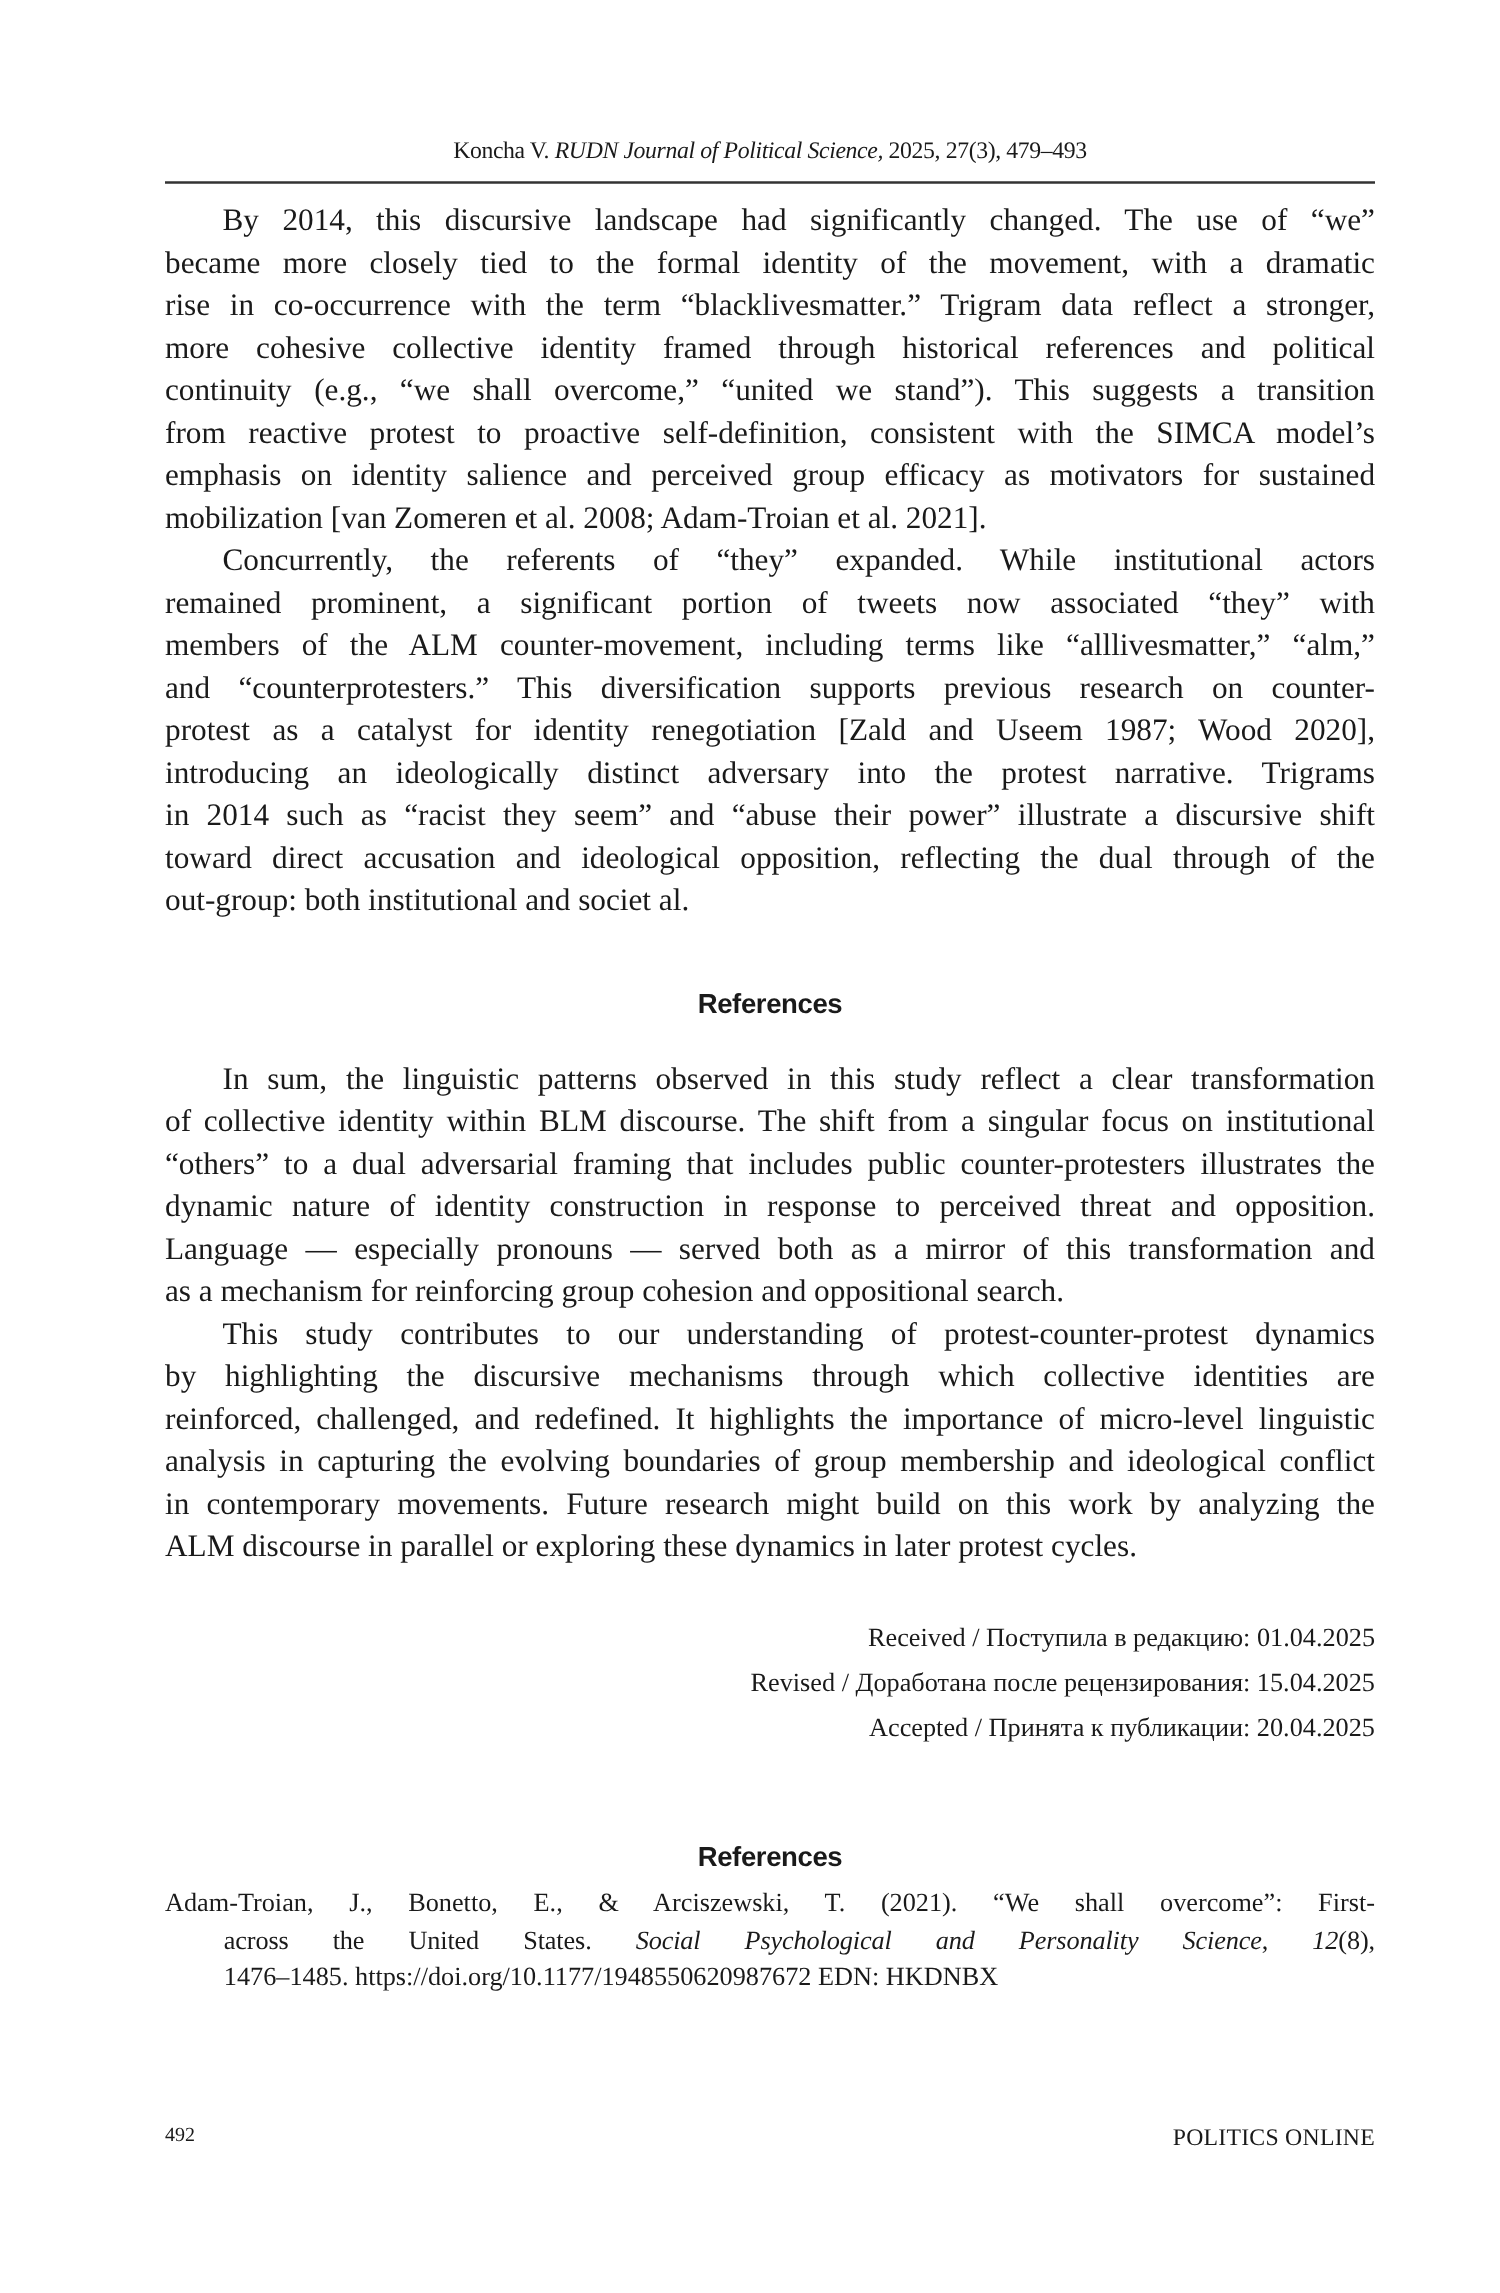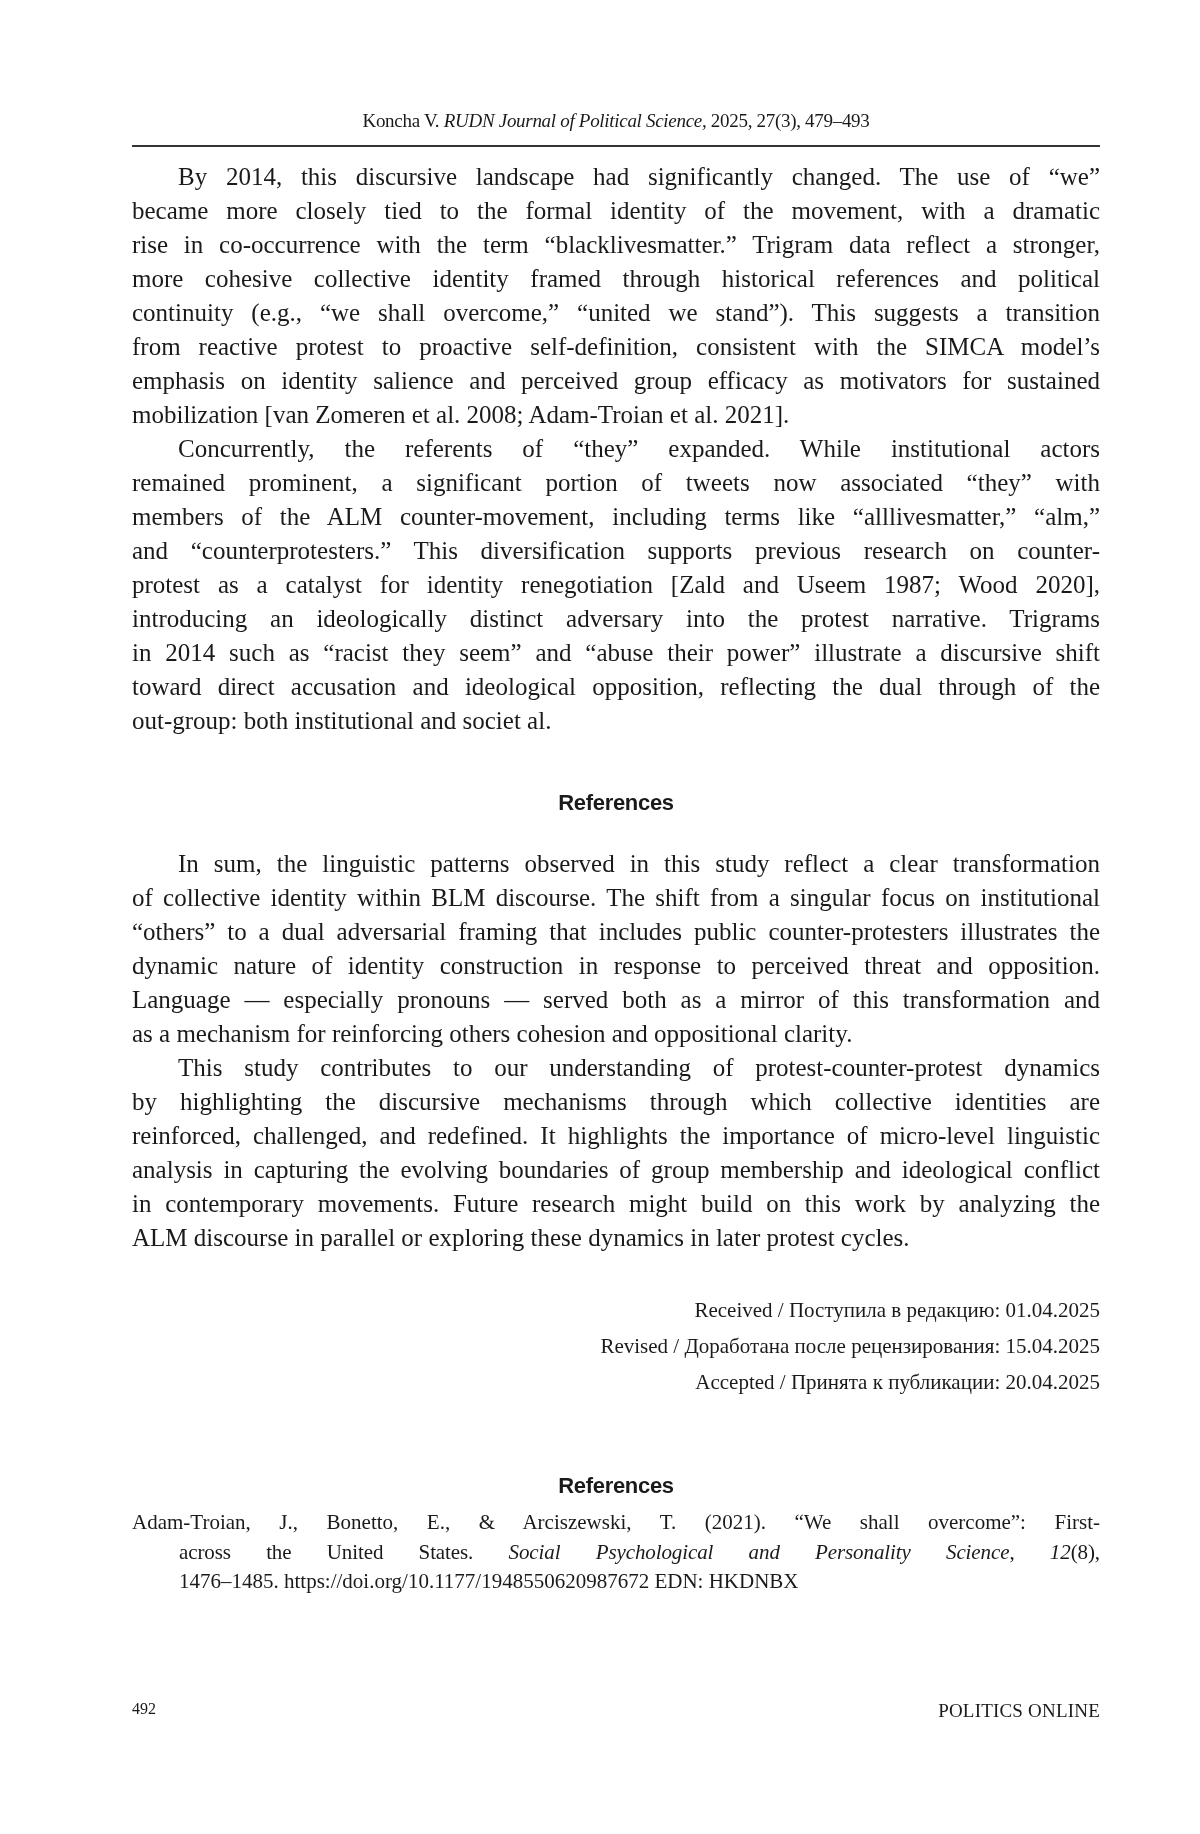--- a/index.html
+++ b/index.html
@@ -58,21 +58,21 @@
     </div>
 
   <div class="heading" style="top:790px">References</div>
 
   <div class="block" id="p3" style="top:847px">
       <span class="line indent" style="letter-spacing: 0px;">In sum, the linguistic patterns observed in this study reflect a clear transformation</span>
       <span class="line" style="letter-spacing: 0px;">of collective identity within BLM discourse. The shift from a singular focus on institutional</span>
       <span class="line" style="letter-spacing: 0px;">“others” to a dual adversarial framing that includes public counter-protesters illustrates the</span>
       <span class="line" style="letter-spacing: 0px;">dynamic nature of identity construction in response to perceived threat and opposition.</span>
       <span class="line" style="letter-spacing: 0px;">Language — especially pronouns — served both as a mirror of this transformation and</span>
-      <span class="line last" style="letter-spacing: 0px;">as a mechanism for reinforcing others cohesion and oppositional clarity.</span>
+      <span class="line last" style="letter-spacing: 0px;">as a mechanism for reinforcing group cohesion and oppositional search.</span>
     </div>
   <div class="block" id="p4" style="top:1051px">
       <span class="line indent" style="letter-spacing: 0px;">This study contributes to our understanding of protest-counter-protest dynamics</span>
       <span class="line" style="letter-spacing: 0px;">by highlighting the discursive mechanisms through which collective identities are</span>
       <span class="line" style="letter-spacing: 0px;">reinforced, challenged, and redefined. It highlights the importance of micro-level linguistic</span>
       <span class="line" style="letter-spacing: 0px;">analysis in capturing the evolving boundaries of group membership and ideological conflict</span>
       <span class="line" style="letter-spacing: 0px;">in contemporary movements. Future research might build on this work by analyzing the</span>
       <span class="line last" style="letter-spacing: 0px;">ALM discourse in parallel or exploring these dynamics in later protest cycles.</span>
     </div>
 

